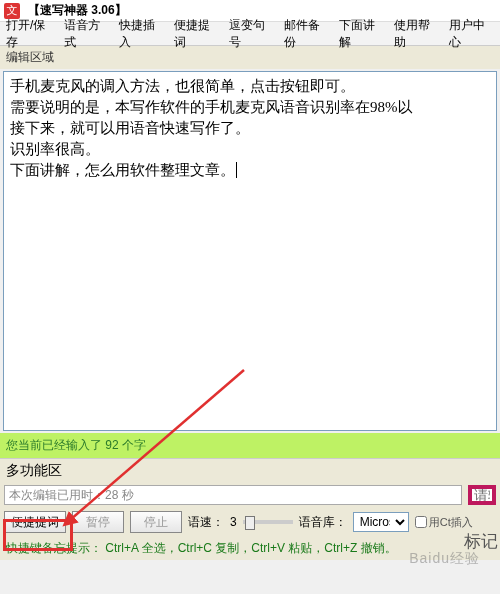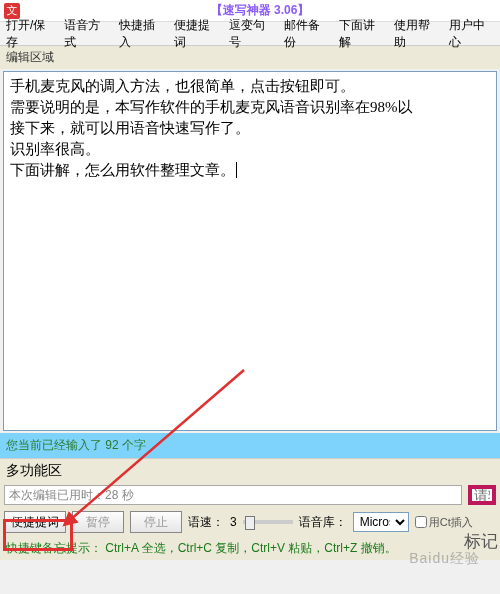--- a/index.html
+++ b/index.html
@@ -26,23 +26,23 @@
     color: #fff;
     font-size: 11px;
     display: flex;
     align-items: center;
     justify-content: center;
     border-radius: 2px;
     margin-right: 8px;
   }
   .titlebar-title {
     flex: 1;
-    text-align: center;
+    text-align: left;
     font-weight: bold;
-    color: #8b5cf6;
+    color: #000000;
     padding-right: 4px;
   }
   .menubar {
     height: 24px;
     background: #f3f3f3;
     display: flex;
     align-items: center;
     gap: 10px;
     padding: 0 6px;
     border-bottom: 1px solid #ccc;
@@ -78,21 +78,21 @@
   }
   .arrow-svg {
     position: absolute;
     left: 0; top: 0;
     pointer-events: none;
   }
   .char-count {
     padding: 4px 6px;
     color: #2a7a2a;
     font-size: 12px;
-    background: #7dd3fc;
+    background: #bef264;
   }
   .multi-label {
     padding: 3px 6px;
     font-size: 14px;
     background: #ece9d8;
     border-top: 1px solid #ccc;
   }
   .timer-row {
     display: flex;
     align-items: center;

